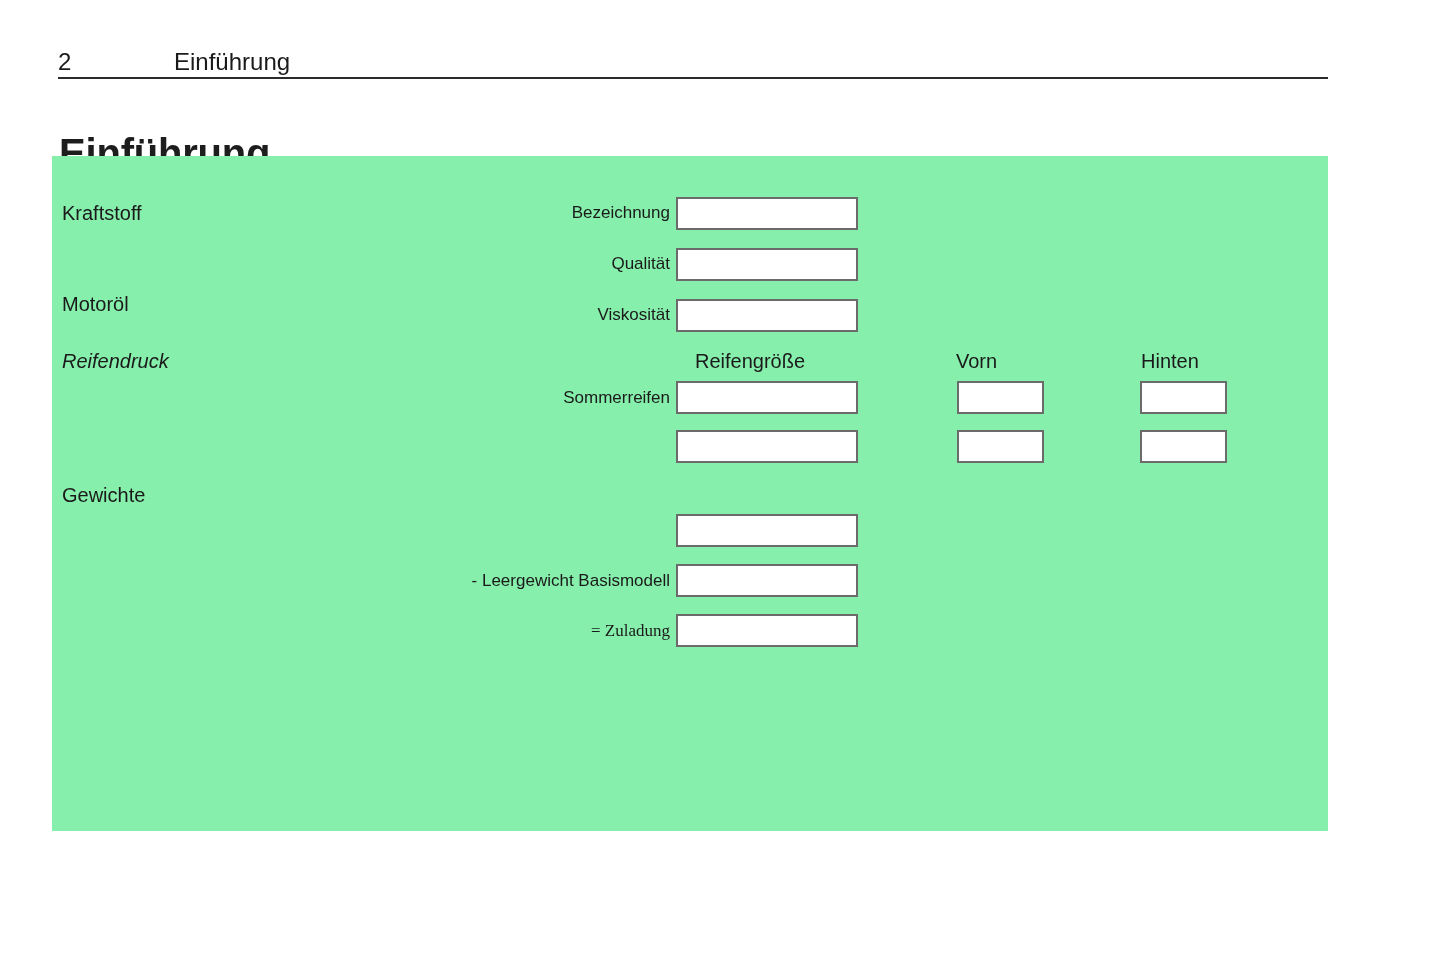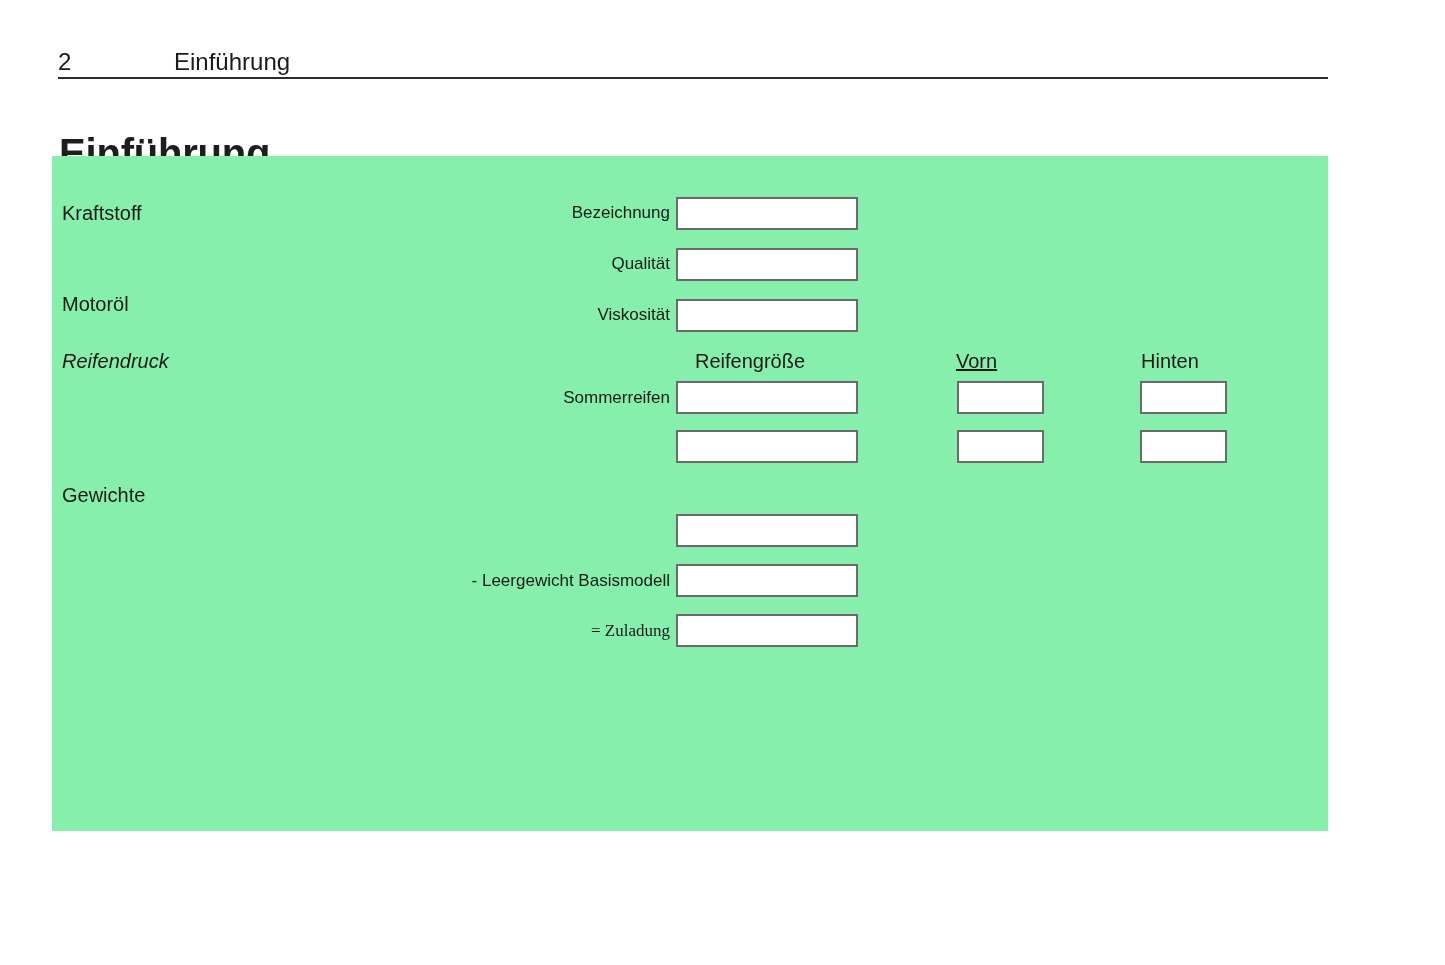--- a/index.html
+++ b/index.html
@@ -132,21 +132,21 @@
   <div class="row-label" style="left:-2px; top:45px;">Bezeichnung</div>
   <input class="field-box wide" style="left: 624px; top: 41px;" type="text" value="" placeholder="">
 
   <div class="row-label" style="left:-2px; top:96px;">Qualität</div>
   <input class="field-box wide" style="left: 624px; top: 92px;" type="text" value="" placeholder="">
 
   <div class="row-label" style="left:-2px; top:147px;">Viskosität</div>
   <input class="field-box wide" style="left: 624px; top: 143px;" type="text" value="" placeholder="">
 
   <div class="col-header" style="left:627px; top:193px;margin-left:16px;">Reifengröße</div>
-  <div class="col-header" style="left:904px; top:193px;text-decoration:underline;">Vorn</div>
+  <div class="col-header" style="left:904px; top:193px;">Vorn</div>
   <div class="col-header" style="left:1089px; top:193px;text-align:center;">Hinten</div>
 
   <div class="row-label" style="left:-2px; top:230px;">Sommerreifen</div>
   <input class="field-box wide" style="left: 624px; top: 225px;" type="text" value="">
   <input class="field-box small" style="left: 905px; top: 225px;" type="text" value="">
   <input class="field-box small" style="left: 1088px; top: 225px;" type="text" value="">
 
   <input class="field-box wide" style="left: 624px; top: 274px;" type="text" value="">
   <input class="field-box small" style="left: 905px; top: 274px;" type="text" value="">
   <input class="field-box small" style="left: 1088px; top: 274px;" type="text" value="">

